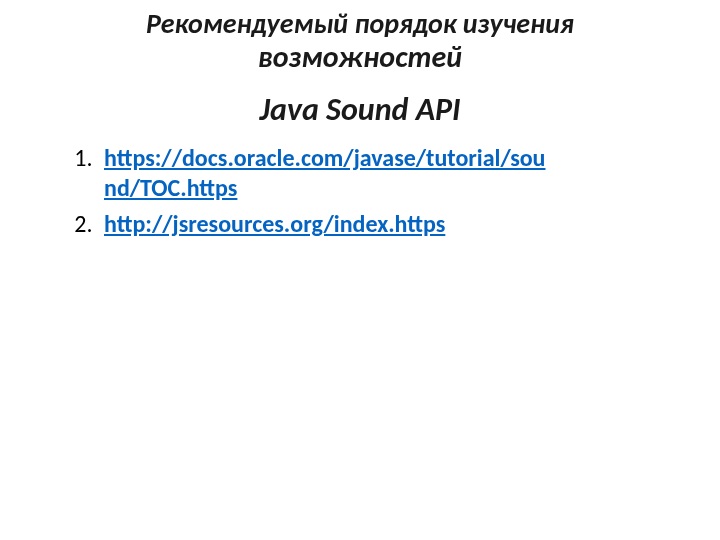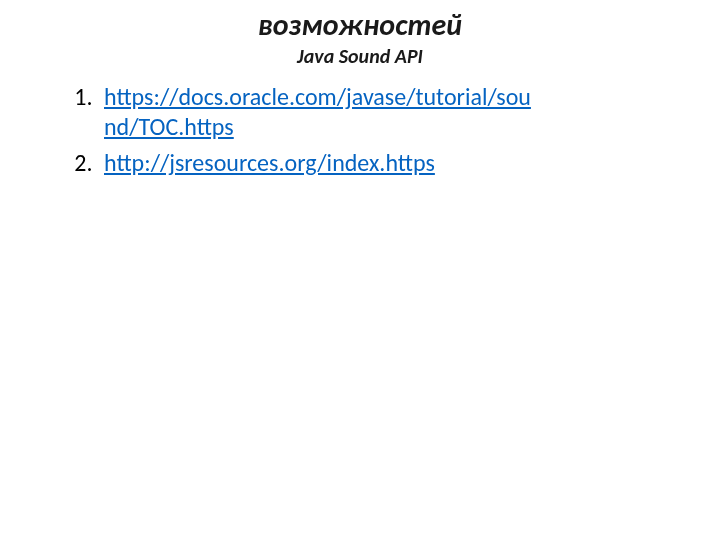--- a/index.html
+++ b/index.html
@@ -24,28 +24,28 @@
     }
     .title-line1 {
       font-size: 28px;
       line-height: 1.15;
     }
     .title-line2 {
       font-size: 30px;
       line-height: 1.15;
     }
     .subtitle {
-      font-size: 20px;
+      font-size: 32px;
       line-height: 1.2;
-      margin-top: 1px;
+      margin-top: 16px;
     }
     .list {
       padding-left: 58px;
       font-size: 24px;
-      font-weight: normal;
+      font-weight: bold;
       line-height: 1.25;
     }
     .list li {
       margin-bottom: 6px;
       padding-left: 6px;
     }
     .list li::marker {
       color: #000000;
       font-weight: normal;
     }
@@ -56,20 +56,21 @@
       cursor: pointer;
     }
     .link-text {
       word-break: break-all;
     }
   </style>
 </head>
 <body>
 
 <div class="title-block">
+  <div class="title-line1">Рекомендуемый порядок изучения</div>
   <div class="title-line2">возможностей</div>
   <div class="subtitle">Java Sound API</div>
 </div>
 
 <ol class="list">
   <li>
     <a class="link"><span class="link-text">https://docs.oracle.com/javase/tutorial/sou</span><br><span class="link-text">nd/TOC.https</span></a>
   </li>
   <li>
     <a class="link"><span class="link-text">http://jsresources.org/index.https</span></a>

